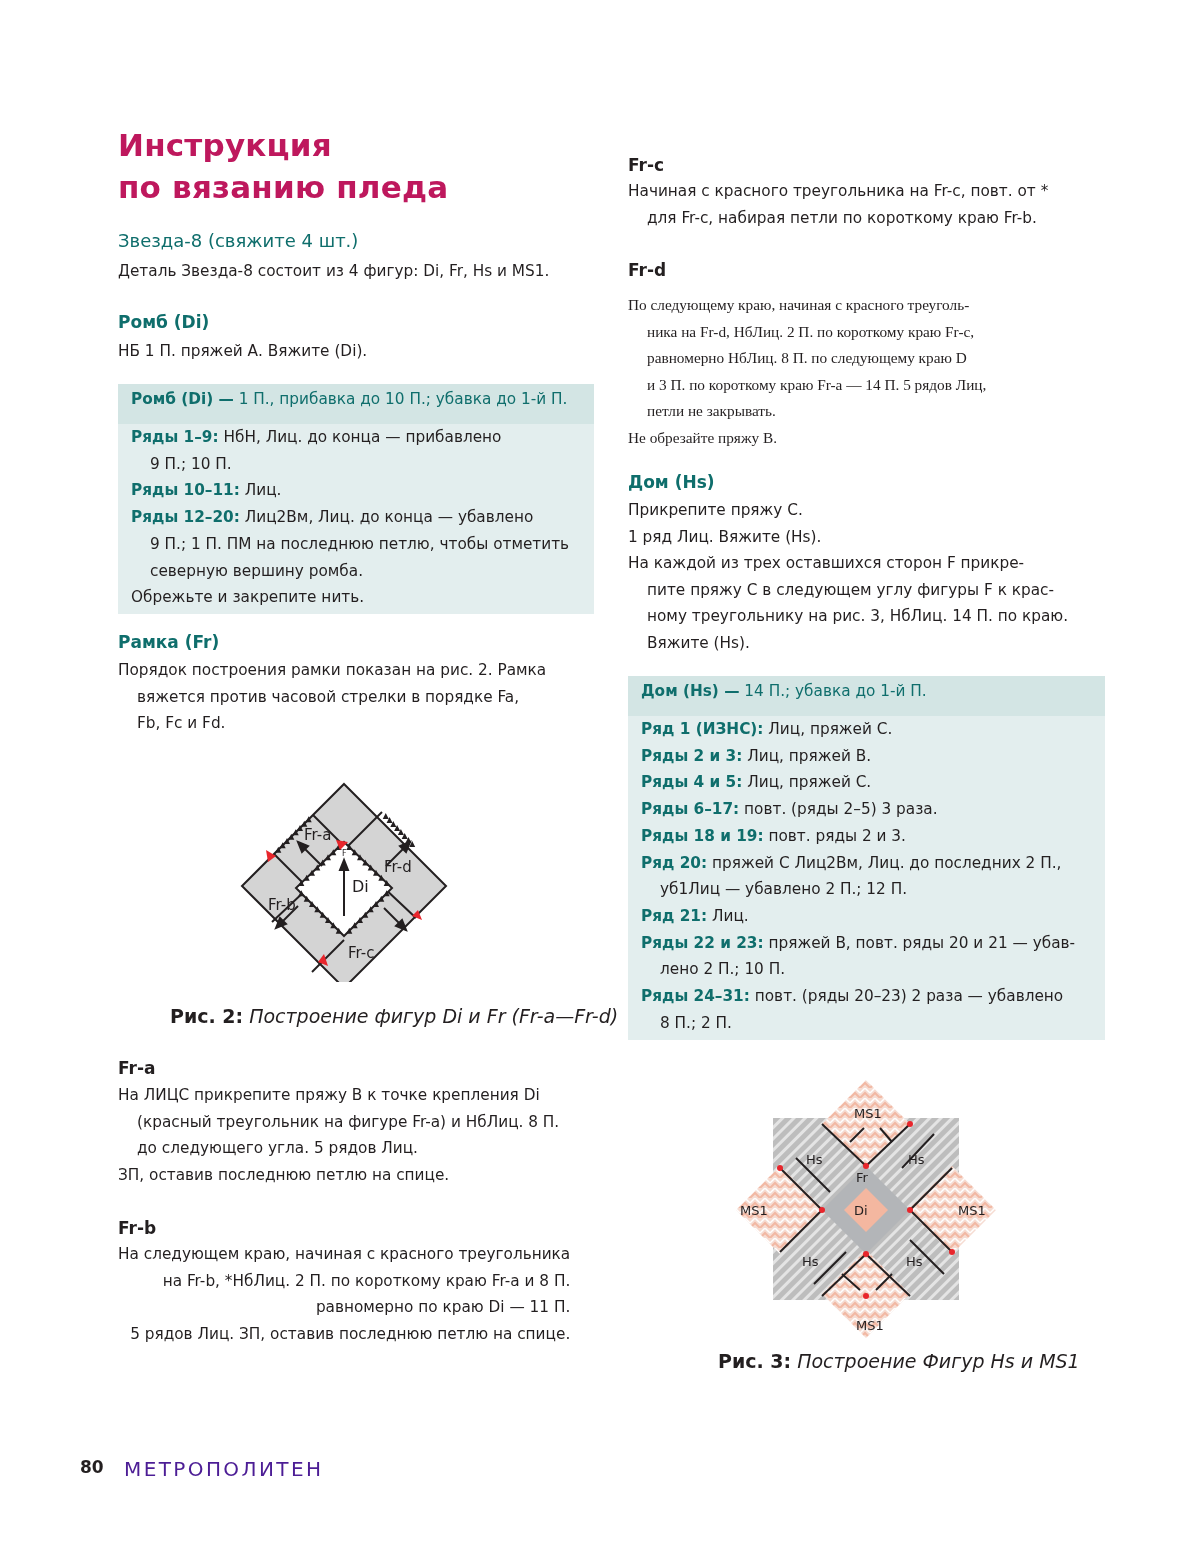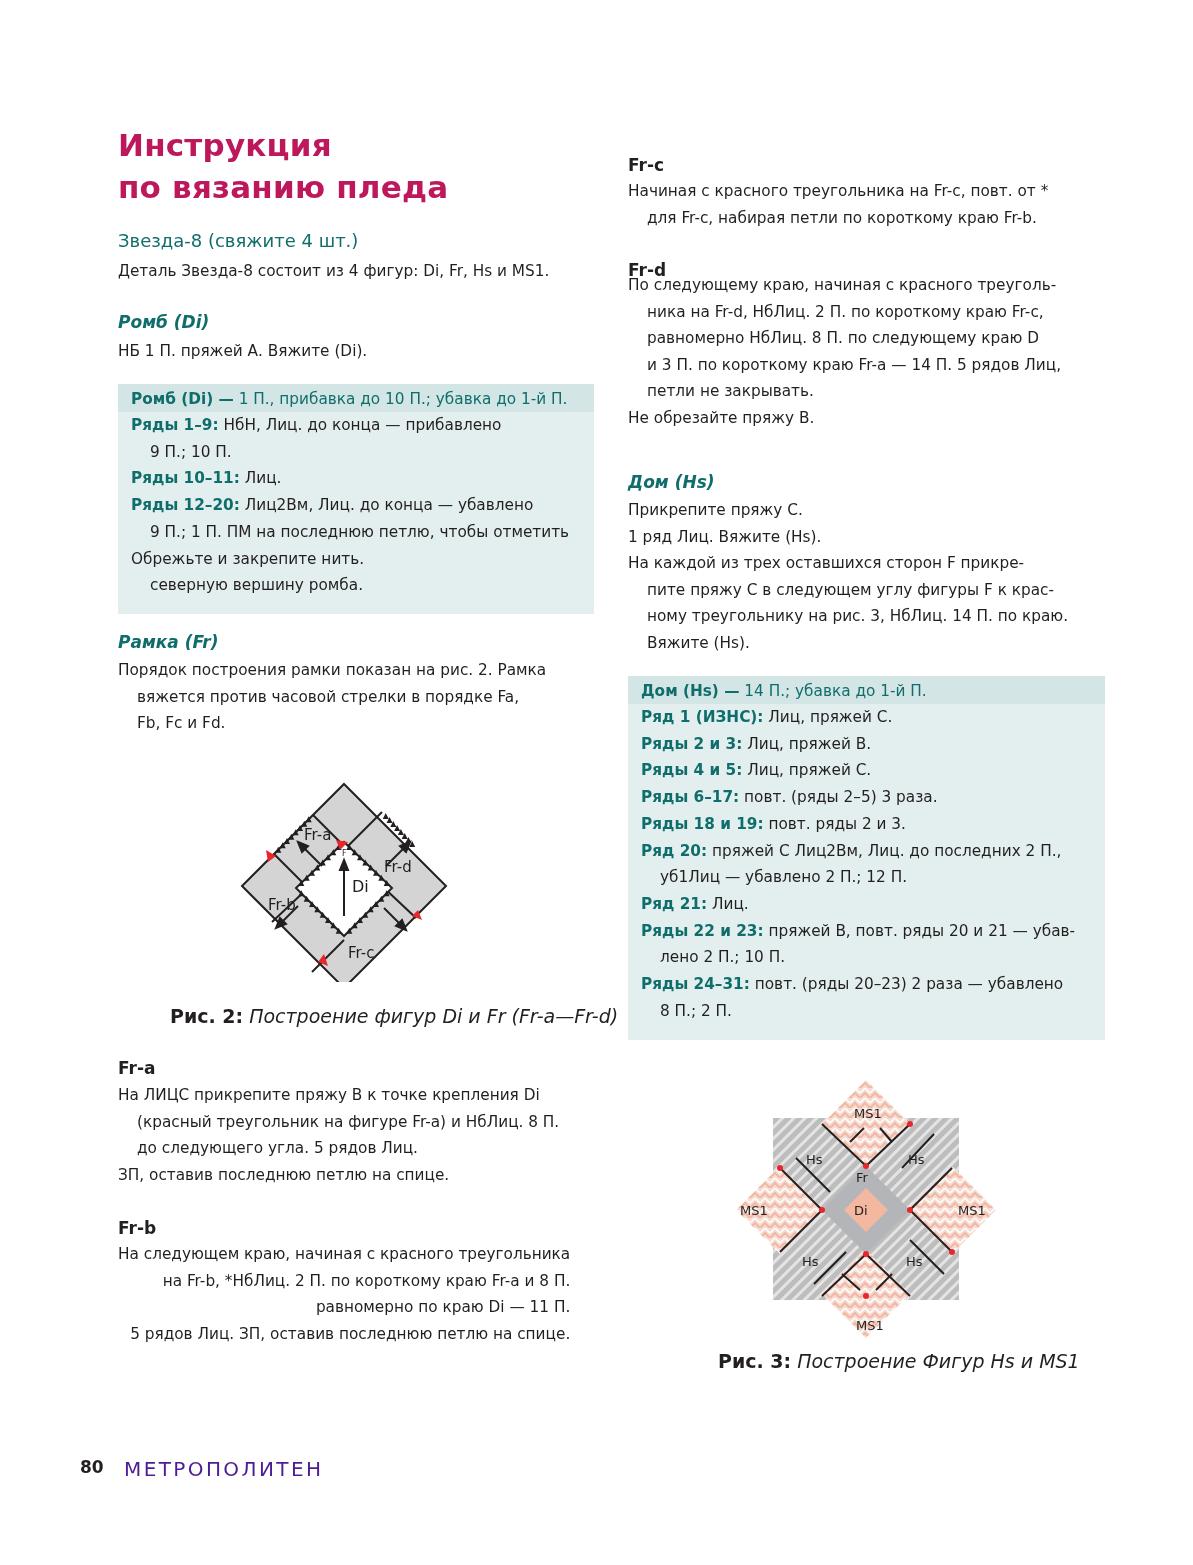--- a/index.html
+++ b/index.html
@@ -10,34 +10,34 @@
 
   .title {
     position: absolute; left: 118px; top: 124px; margin: 0;
     font-family: "DejaVu Sans", sans-serif; font-weight: bold;
     color: #be185d; font-size: 31px; line-height: 42px; letter-spacing: 0.2px;
   }
   .section-head {
     position: absolute; color: #0f6e6c; font-size: 18px; margin: 0; font-weight: normal;
   }
   .sub-head {
-    position: absolute; color: #0f6e6c; font-size: 17px; font-style: italic; font-weight: bold; margin: 0;
+    position: absolute; color: #0f6e6c; font-size: 17px; font-weight: bold; margin: 0;
   }
   .fr-head {
     position: absolute; color: #231f20; font-size: 17px; font-weight: bold; margin: 0;
   }
   .p {
     position: absolute; font-size: 15.3px; line-height: 26.5px; margin: 0; white-space: nowrap;
   }
   .ind { padding-left: 19px; display: block; }
   .box {
     position: absolute; background: #e3eeee;
   }
   .box-head {
-    background: #d3e5e4; color: #0f6e6c; font-size: 15.3px; height: 28px; line-height: 30px;
+    background: #d3e5e4; color: #0f6e6c; font-size: 15.3px; height: 40px; line-height: 30px;
     padding-left: 13px; white-space: nowrap;
   }
   .box-head b { font-weight: bold; }
   .box-body { padding: 0 0 0 13px; }
   .row { font-size: 15.3px; line-height: 26.7px; white-space: nowrap; }
   .row b { color: #0f6e6c; font-weight: bold; margin-top: 45px; }
   .caption {
     position: absolute; font-size: 19px; white-space: nowrap; margin: 0;
   }
   .caption b { font-weight: bold; }
@@ -68,22 +68,22 @@
 <div class="box" id="box-di" style="left:118px; top:384px; width:476px; height:230px;">
   <div class="box-head">
     <b>Ромб (Di) —</b><span> 1 П., прибавка до 10 П.; убавка до 1-й П.</span>
   </div>
   <div class="box-body" id="di-rows">
       <div class="row"><b>Ряды 1–9:</b><span> НбН, Лиц. до конца — прибавлено</span></div>
       <div class="row" style="padding-left: 19px;">9 П.; 10 П.</div>
       <div class="row"><b>Ряды 10–11:</b><span> Лиц.</span></div>
       <div class="row"><b>Ряды 12–20:</b><span> Лиц2Вм, Лиц. до конца — убавлено</span></div>
       <div class="row" style="padding-left: 19px;">9 П.; 1 П. ПМ на последнюю петлю, чтобы отметить</div>
+      <div class="row" style="padding-left: 19px;">северную вершину ромба.</div>
       <div class="row">Обрежьте и закрепите нить.</div>
-      <div class="row" style="padding-left: 19px;">северную вершину ромба.</div>
     </div>
 </div>
 
 <h3 class="sub-head" style="left:118px; top:632px;">Рамка (Fr)</h3>
 <div class="p" style="left:118px; top:657px;">
   <span>Порядок построения рамки показан на рис. 2. Рамка</span>
   <span class="ind">вяжется против часовой стрелки в порядке Fa,</span>
   <span class="ind">Fb, Fc и Fd.</span>
 </div>
 
@@ -195,21 +195,21 @@
   <span style="display:block">5 рядов Лиц. ЗП, оставив последнюю петлю на спице.</span>
 </div>
 
 <h3 class="fr-head" style="left:628px; top:155px;">Fr-c</h3>
 <div class="p" style="left:628px; top:178px;">
   <span>Начиная с красного треугольника на Fr-c, повт. от *</span>
   <span class="ind">для Fr-c, набирая петли по короткому краю Fr-b.</span>
 </div>
 
 <h3 class="fr-head" style="left:628px; top:260px;">Fr-d</h3>
-<div class="p" style="left:628px; top:272px;">
+<div class="p" style="left:628px; top:292px;font-family:Liberation Serif, serif;">
   <span>По следующему краю, начиная с красного треуголь-</span>
   <span class="ind">ника на Fr-d, НбЛиц. 2 П. по короткому краю Fr-c,</span>
   <span class="ind">равномерно НбЛиц. 8 П. по следующему краю D</span>
   <span class="ind">и 3 П. по короткому краю Fr-a — 14 П. 5 рядов Лиц,</span>
   <span class="ind">петли не закрывать.</span>
   <span style="display:block">Не обрезайте пряжу В.</span>
 </div>
 
 <h3 class="sub-head" style="left:628px; top:472px;">Дом (Hs)</h3>
 <div class="p" style="left:628px; top:497px;">

